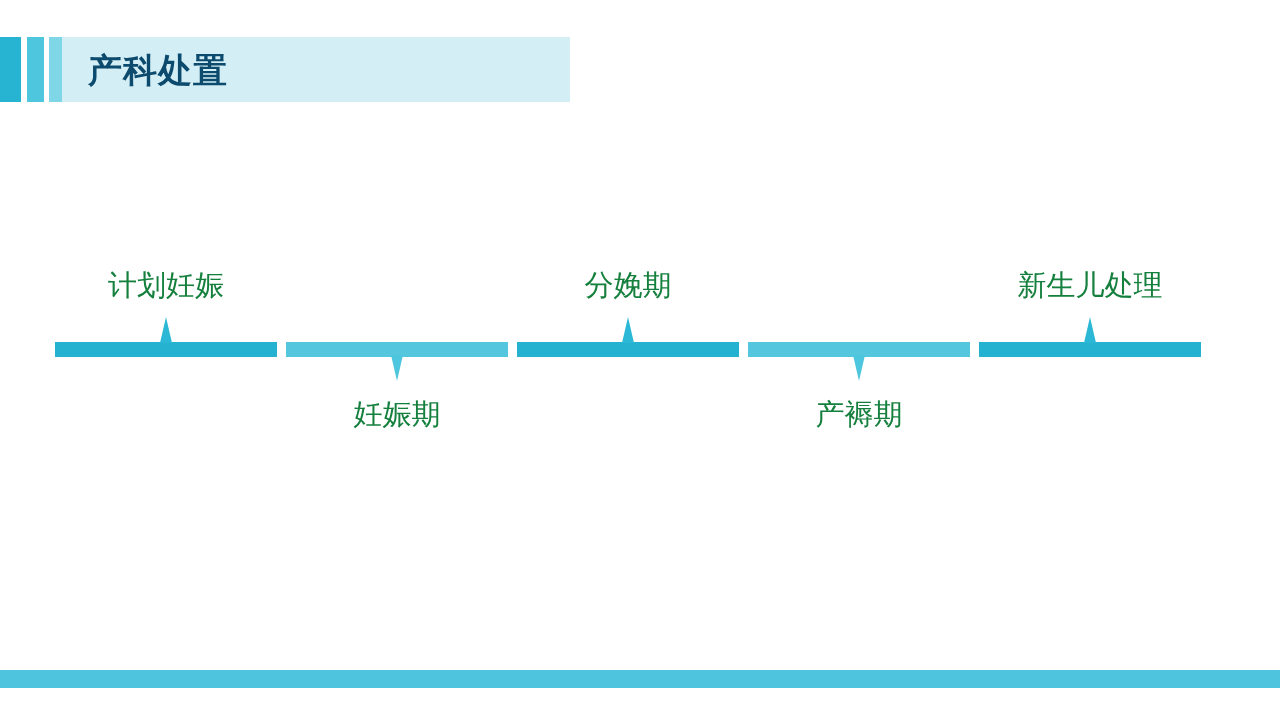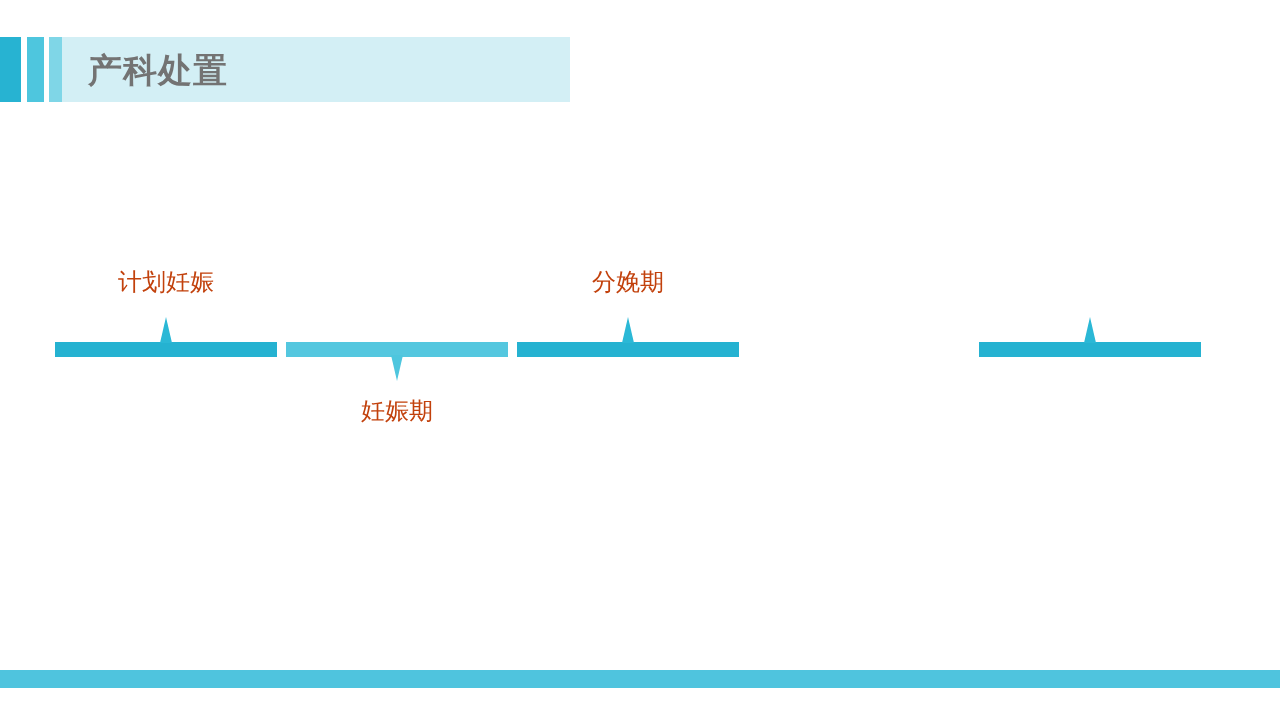--- a/index.html
+++ b/index.html
@@ -38,21 +38,21 @@
     width: 508px;
     height: 65px;
     background: #D3EFF5;
   }
   #page-title {
     position: absolute;
     left: 88px;
     top: 44px;
     font-size: 34px;
     font-weight: bold;
-    color: #737373;
+    color: #0c4a6e;
     letter-spacing: 1px;
     line-height: 52px;
     white-space: nowrap;
   }
 
   
   #timeline {
     position: absolute;
     left: 0;
     top: 250px;
@@ -86,22 +86,22 @@
   }
   .tl-marker.down {
     top: 105px;
     border-top: 26px solid #4EC6DE;
   }
   .tl-label {
     position: absolute;
     left: 0;
     width: 100%;
     text-align: center;
-    font-size: 24px;
-    color: #c2410c;
+    font-size: 29px;
+    color: #15803d;
     white-space: nowrap;
   }
   .tl-label.above { top: 16px; }
   .tl-label.below { top: 145px; }
 
   
   #footer-bar {
     position: absolute;
     left: 0;
     top: 670px;
@@ -132,21 +132,27 @@
       <div class="tl-seg" style="left: 517px; width: 222px;">
         <div class="tl-bar" style="background: rgb(37, 178, 209);"></div>
         <div class="tl-marker up" style="border-bottom-color: rgb(43, 184, 214);"></div>
         <div class="tl-label above">分娩期</div>
       </div>
       <div class="tl-seg" style="left: 286px; width: 222px;">
         <div class="tl-bar" style="background: rgb(84, 199, 223);"></div>
         <div class="tl-marker down" style="border-top-color: rgb(78, 198, 222);"></div>
         <div class="tl-label below">妊娠期</div>
       </div>
+      <div class="tl-seg" style="left: 748px; width: 222px;">
+        <div class="tl-bar" style="background: rgb(84, 199, 223);"></div>
+        <div class="tl-marker down" style="border-top-color: rgb(78, 198, 222);"></div>
+        <div class="tl-label below">产褥期</div>
+      </div>
       <div class="tl-seg" style="left: 979px; width: 222px;">
         <div class="tl-bar" style="background: rgb(37, 178, 209);"></div>
         <div class="tl-marker up" style="border-bottom-color: rgb(43, 184, 214);"></div>
+        <div class="tl-label above">新生儿处理</div>
       </div>
     </div>
 
   <div id="footer-bar"></div>
 
 </div>
 
 </body></html>

